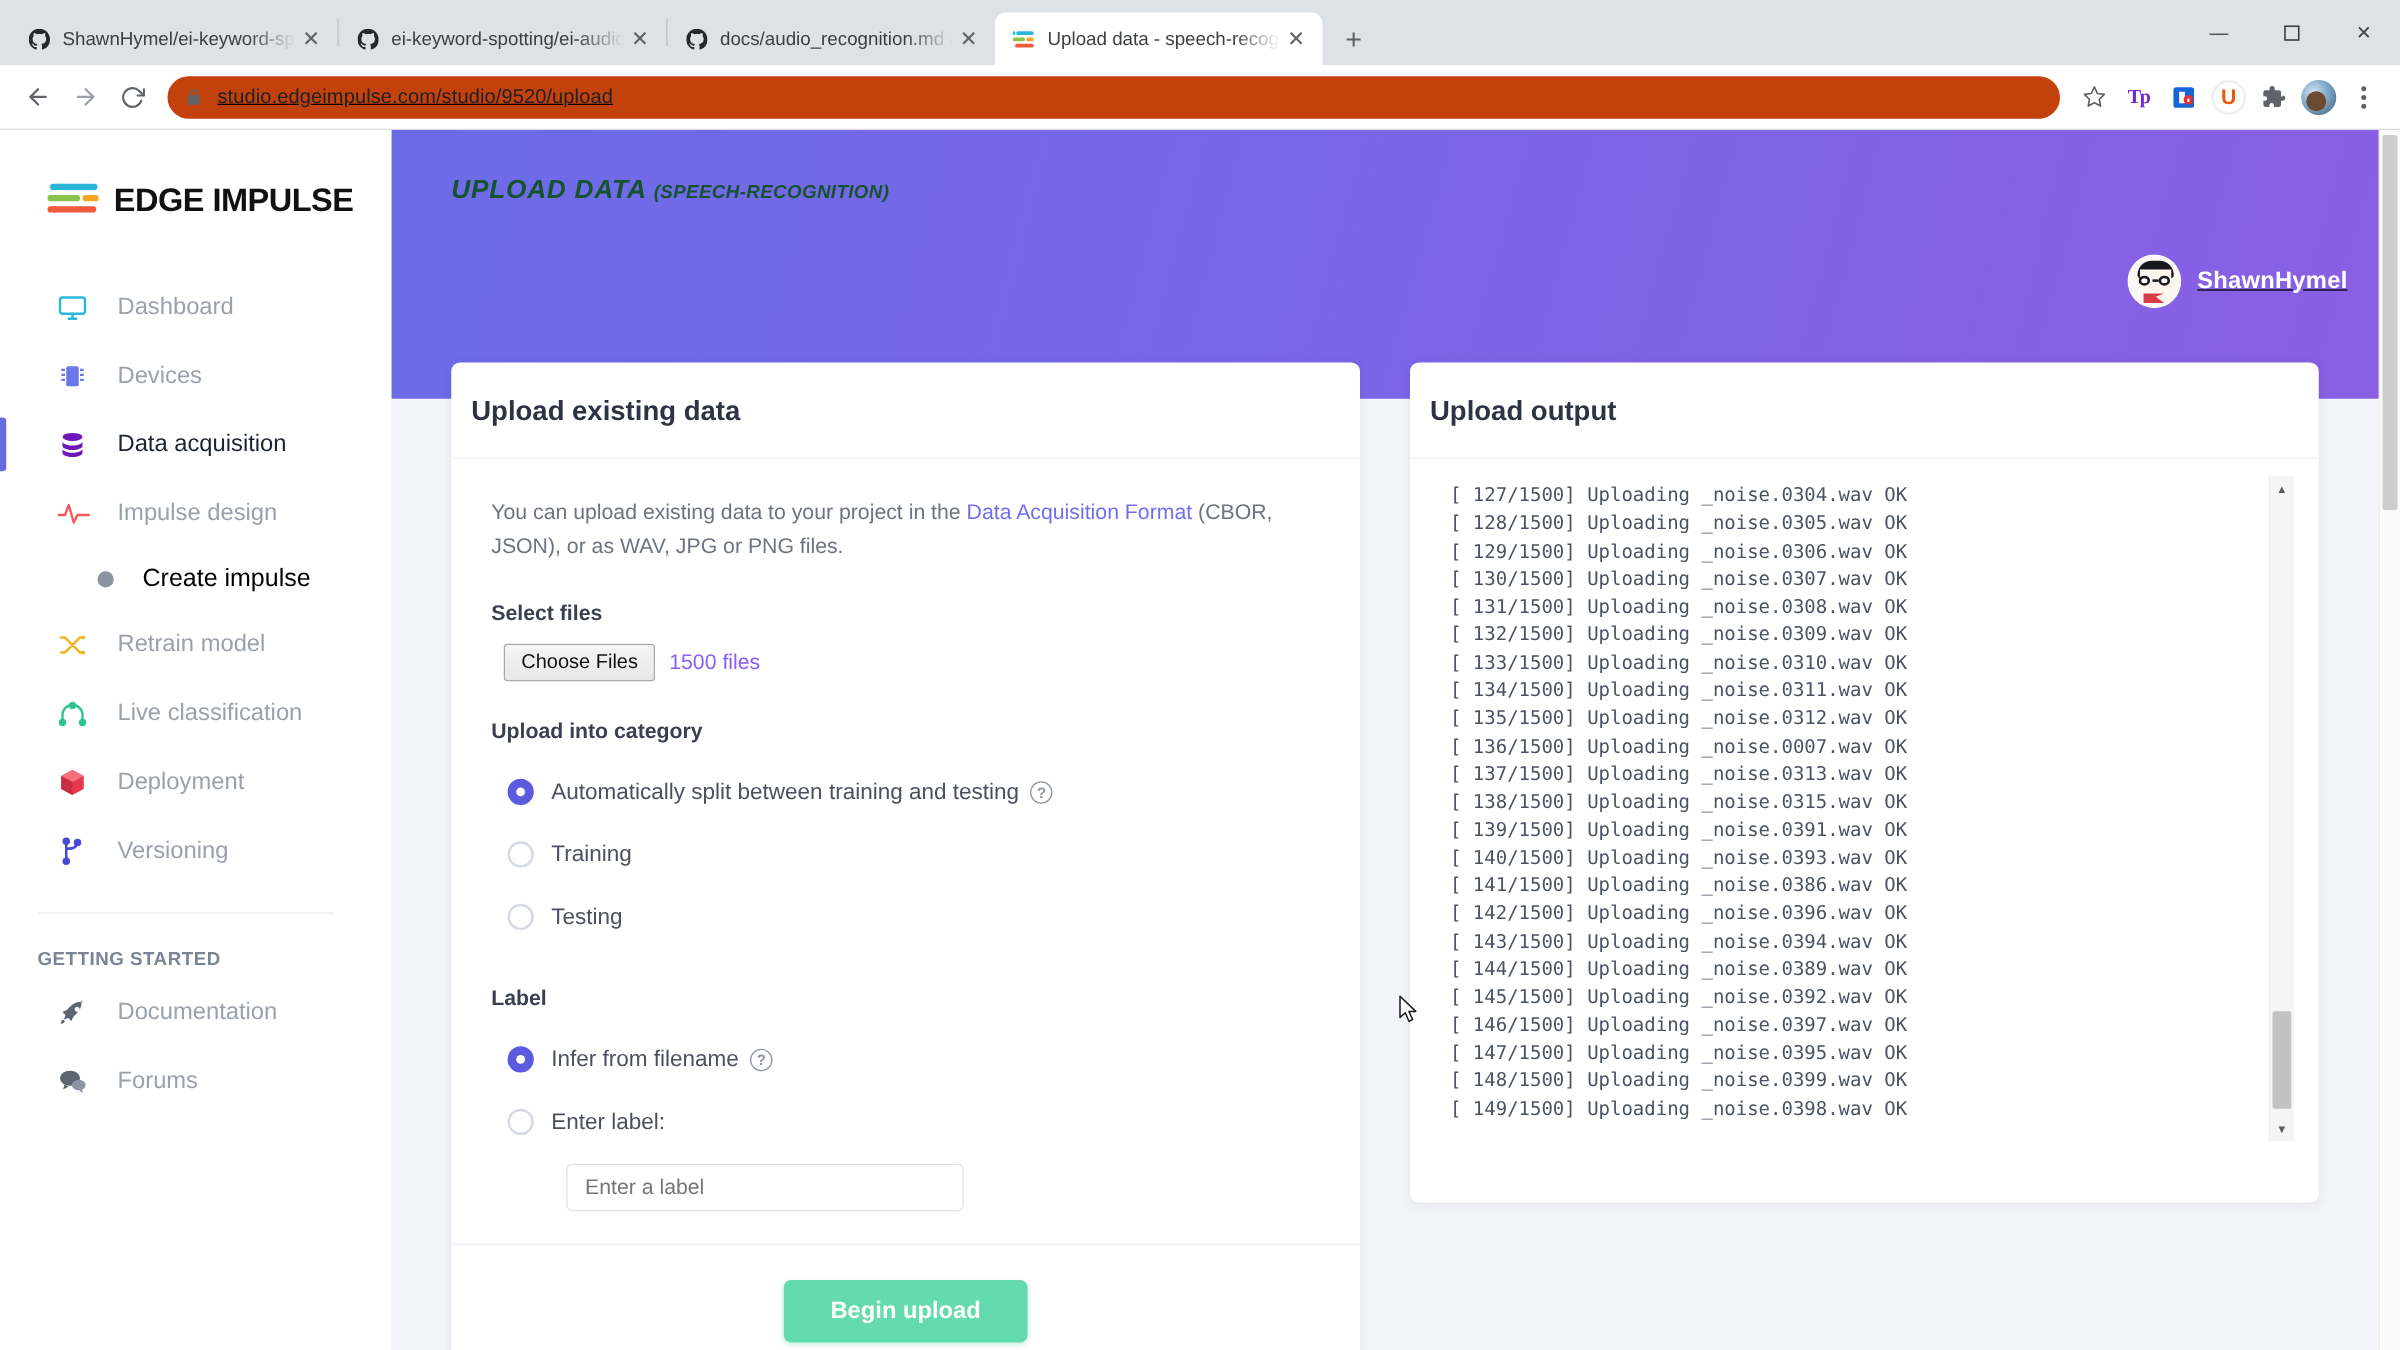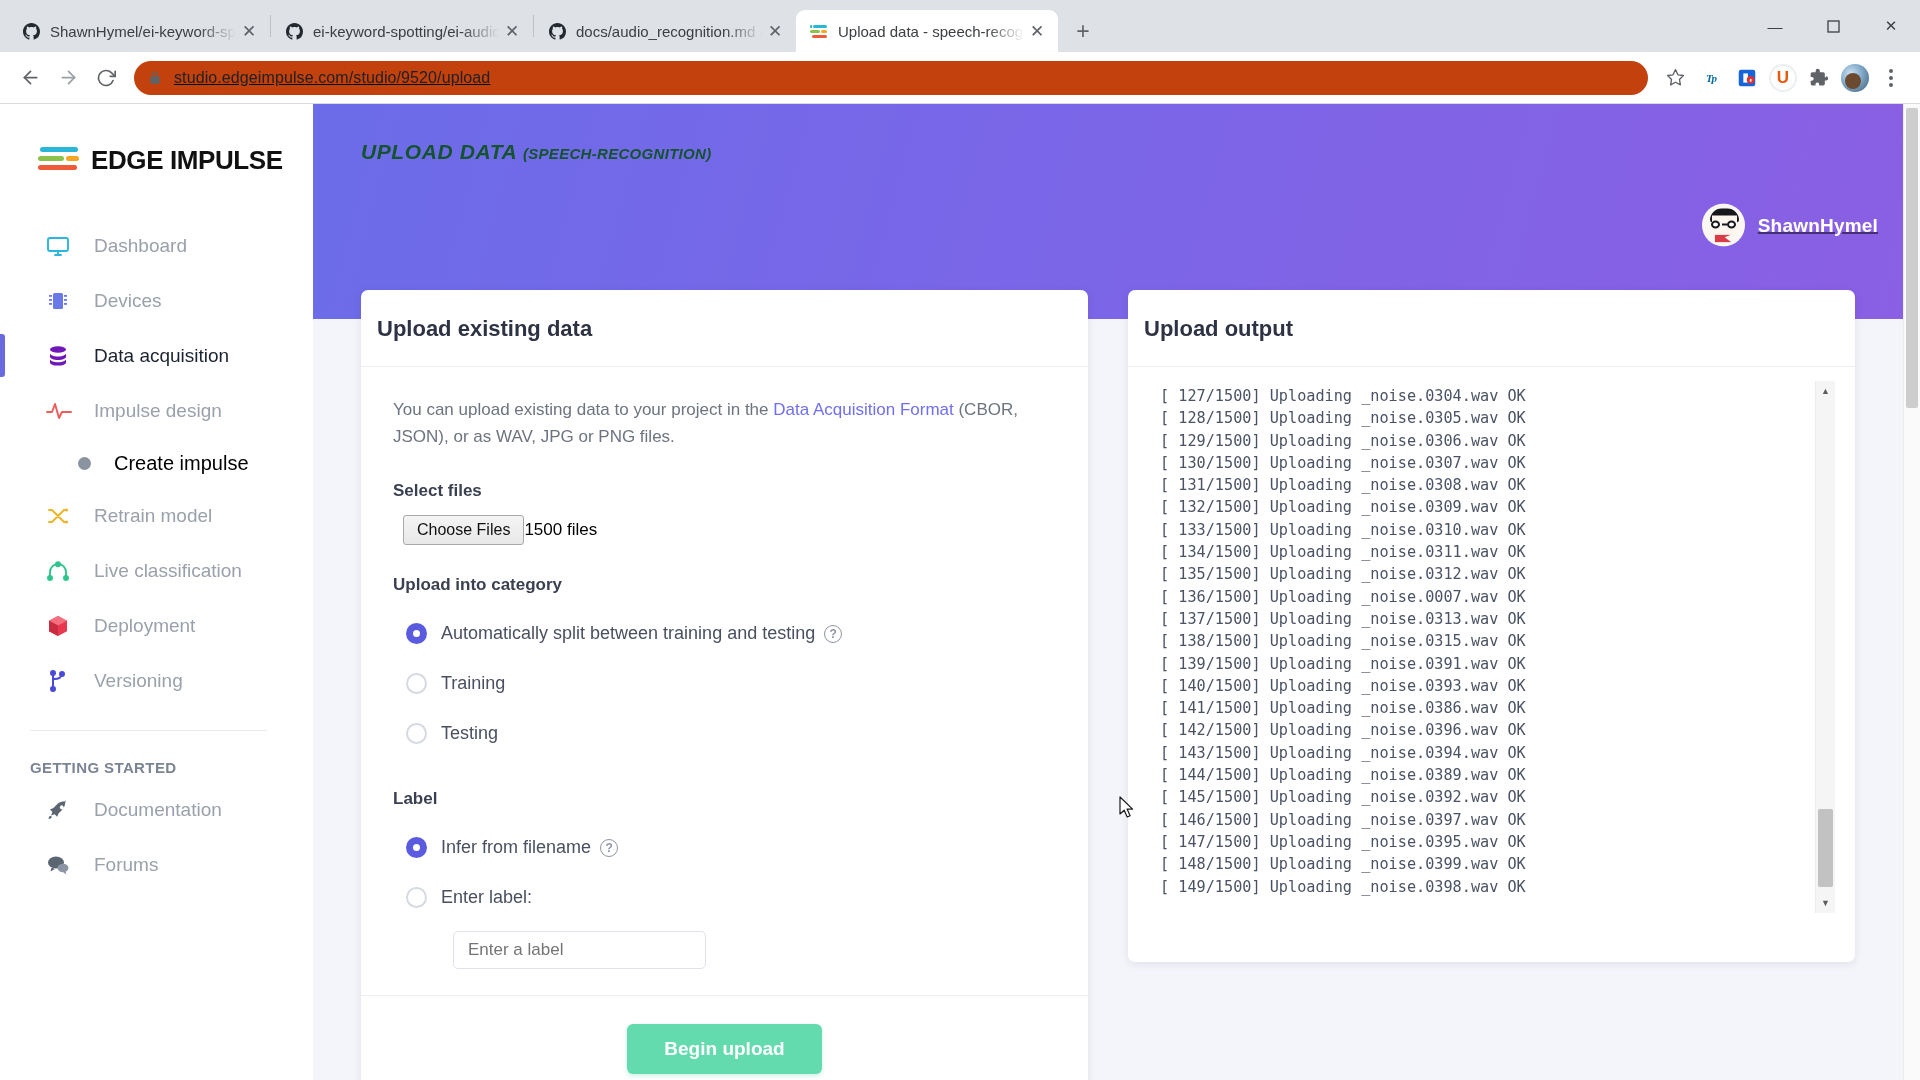--- a/index.html
+++ b/index.html
@@ -87,21 +87,21 @@
     border-radius: 17px; display: flex; align-items: center;
     padding: 0 14px; margin: 0 10px 0 8px; text-decoration: underline;
   }
   .omnibox .lock { margin-right: 12px; display: flex; }
   .omnibox .url { font-size: 16px; color: #202124; letter-spacing: .1px; }
   .ext-icons { display: flex; align-items: center; gap: 2px; }
   .ext-icons > div {
     width: 34px; height: 34px; display: flex;
     align-items: center; justify-content: center; border-radius: 50%;
   }
-  .ic-tp { color: #0369a1; font-weight: 700; font-size: 11px; letter-spacing:-1px; font-family:"Liberation Serif",serif;font-style:italic;}
+  .ic-tp { color: #6d28d9; font-weight: 700; font-size: 16px; letter-spacing:-1px; font-family:"Liberation Serif",serif;}
   .ic-u  { color: #e8590c; font-weight: 700; font-size: 17px;
            border: 2px solid #eceff1; border-radius: 50%;
            width: 28px; height: 28px; display:flex; align-items:center; justify-content:center; }
   .avatar-chrome {
     width: 28px; height: 28px; border-radius: 50%;
     background: radial-gradient(circle at 35% 35%, #cfe3f2 0%, #7fa8c9 45%, #3d5a72 100%);
     position: relative; overflow: hidden;
   }
   .avatar-chrome::after {
     content:''; position:absolute; left:4px; top:9px; width:16px; height:16px;
@@ -196,40 +196,40 @@
   .intro { font-size: 17px; color:#6d737f; line-height: 1.58; max-width: 640px; }
   .intro a { color:#6f6ff0; text-decoration:none; }
   .grp-label { font-size: 17px; font-weight: 700; color:#3a4050; margin: 30px 0 14px; }
 
   .filerow { display:flex; align-items:center; margin-left: 10px; }
   .choose-btn {
     background: linear-gradient(#f4f4f4,#e8e8e8);
     border: 1px solid #a9a9a9; border-radius: 3px;
     font-size: 16px; color:#111; padding: 5px 13px; font-family:"Liberation Sans",sans-serif;
   }
-  .filecount { font-size: 17px; color: #000000; }
+  .filecount { font-size: 17px; color: #8b5cf6; margin-left: 11px; }
 
   .radio-row { display:flex; align-items:center; height: 50px; }
   .radio {
     width: 21px; height: 21px; border-radius:50%; border:2px solid #d5d9e2;
     background:#fff; flex:0 0 21px; margin: 0 14px 0 13px; position:relative;
   }
   .radio.on { border-color:#5b5be0; background:#5b5be0; }
   .radio.on::after {
     content:''; position:absolute; left:5px; top:5px; width:7px; height:7px;
     border-radius:50%; background:#fff;
   }
   .radio-label { font-size: 18px; color:#4a5060; }
   .help-ic {
     width:18px; height:18px; border-radius:50%; border:1.6px solid #8e94a3;
     color:#8e94a3; font-size:12px; display:inline-flex; align-items:center;
     justify-content:center; margin-left:9px; font-weight:700; flex:0 0 18px;
   }
   .label-input {
-    margin: 8px 0 0 60px; width: 253px; height: 38px;
+    margin: 8px 0 0 60px; width: 318px; height: 38px;
     border:1px solid #dfe2ea; border-radius:5px; padding: 0 14px;
     font-size:17px; color:#9aa0ad; background:#fff;
     font-family:"Liberation Sans",sans-serif; outline:none;
   }
   .card-foot {
     border-top:1px solid #eceef3; padding: 28px 0 34px;
     display:flex; justify-content:center;
   }
   .begin-btn {
     background:#64dbae; color:#fff; border:none; border-radius:6px;

